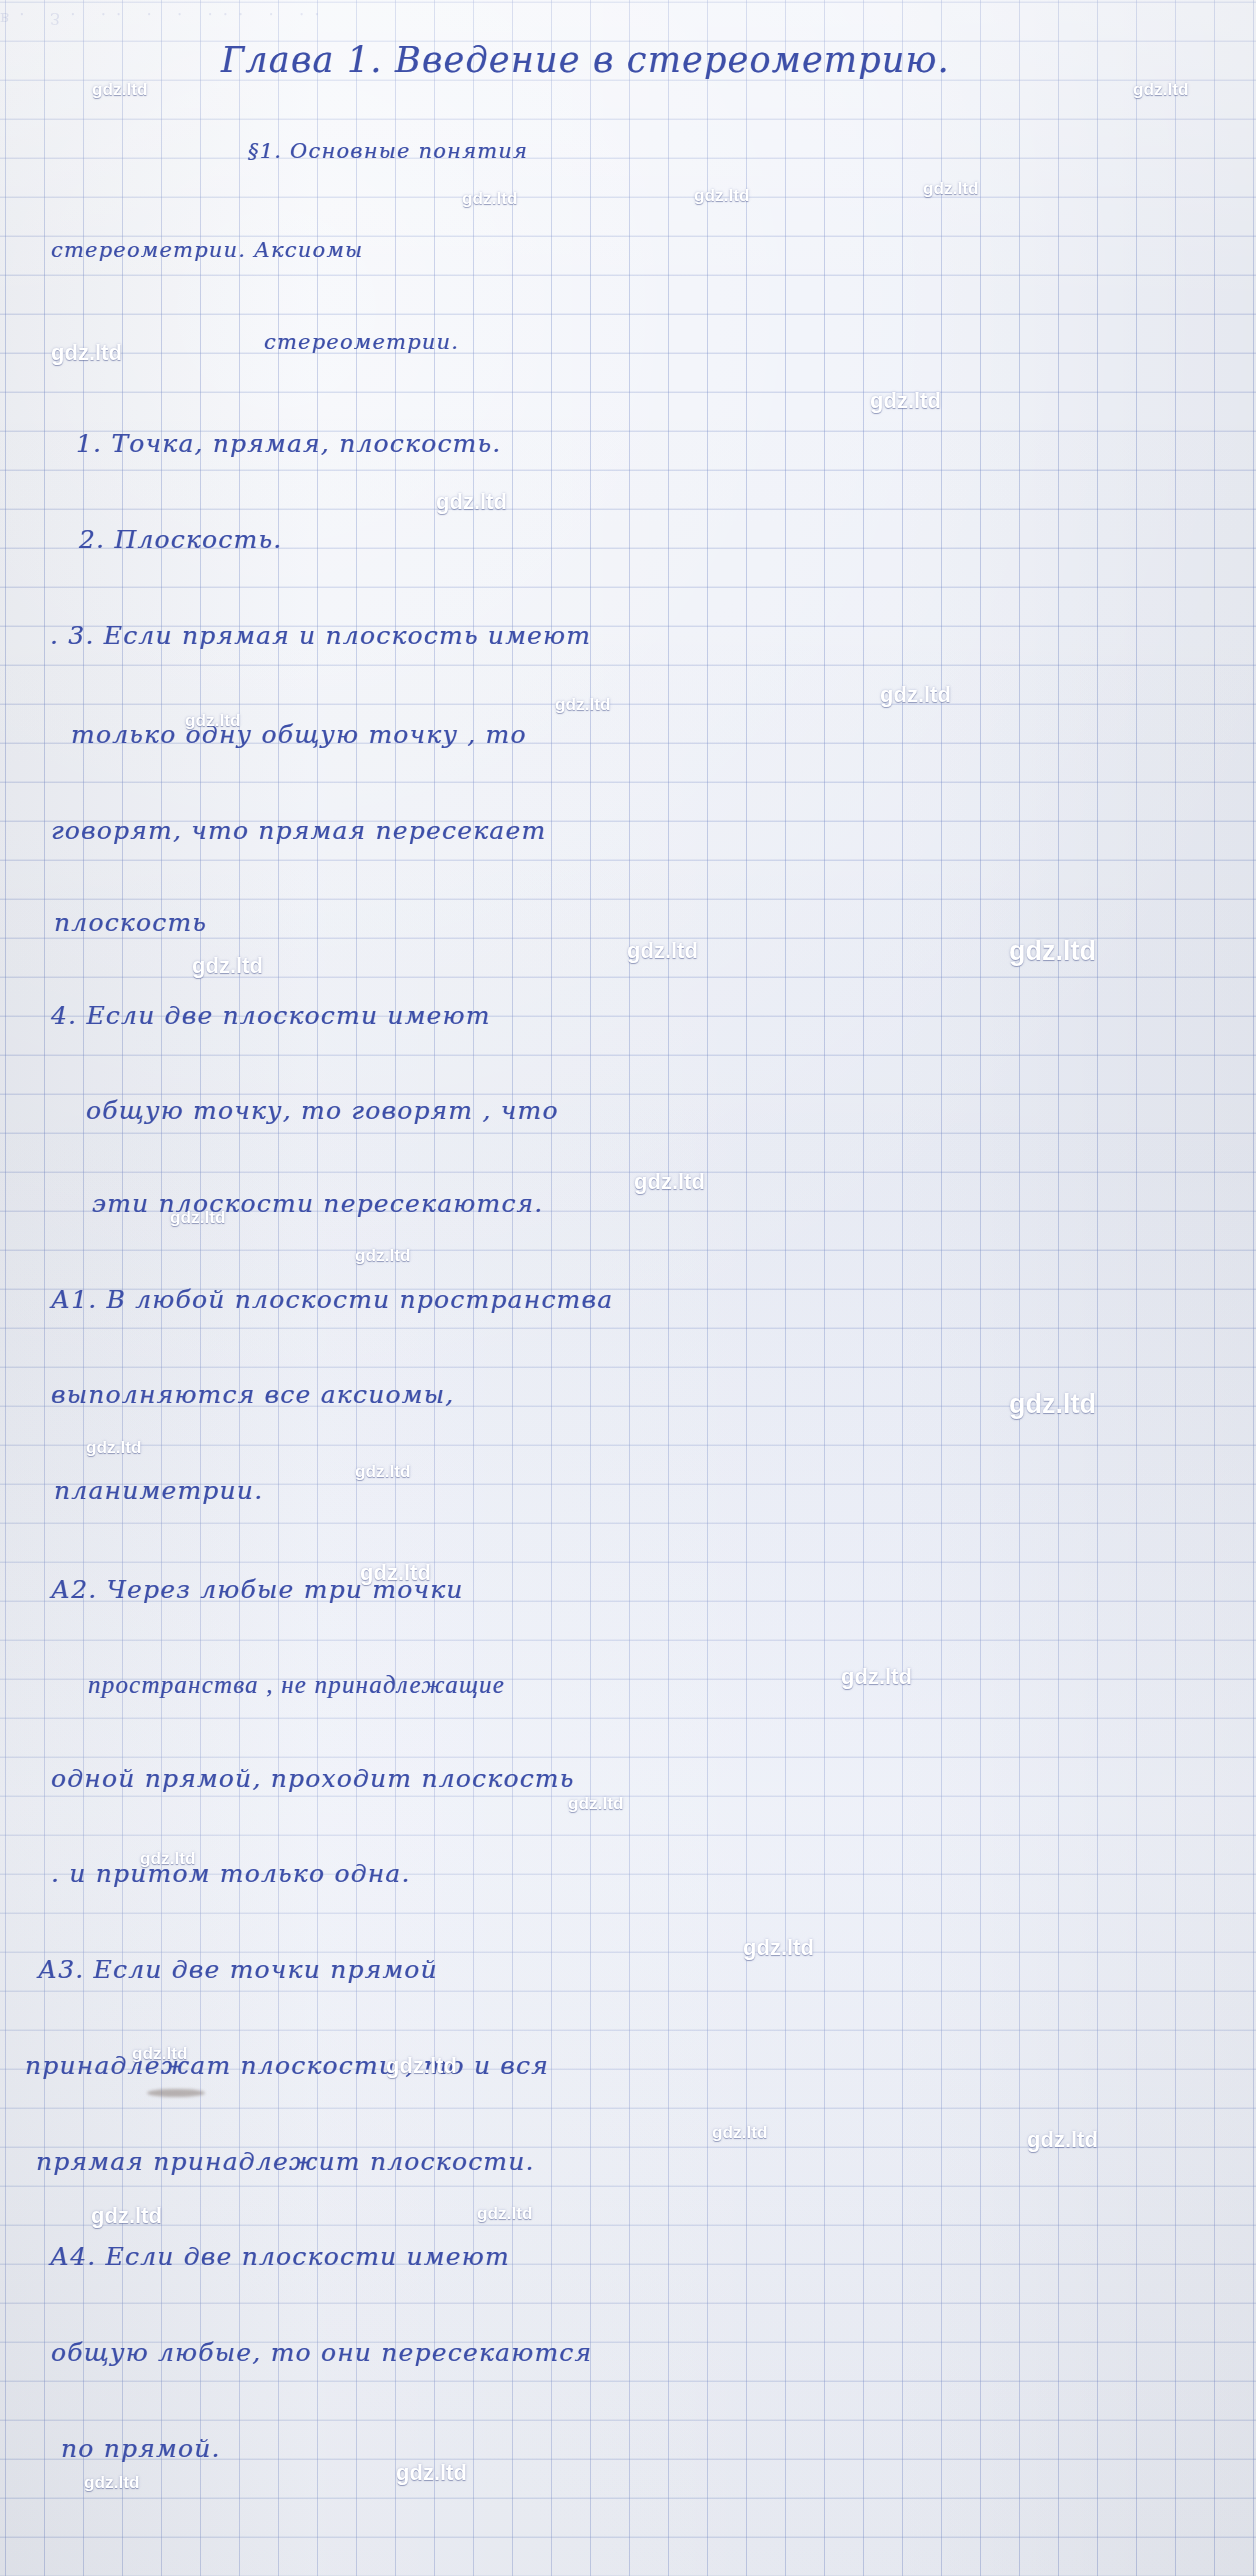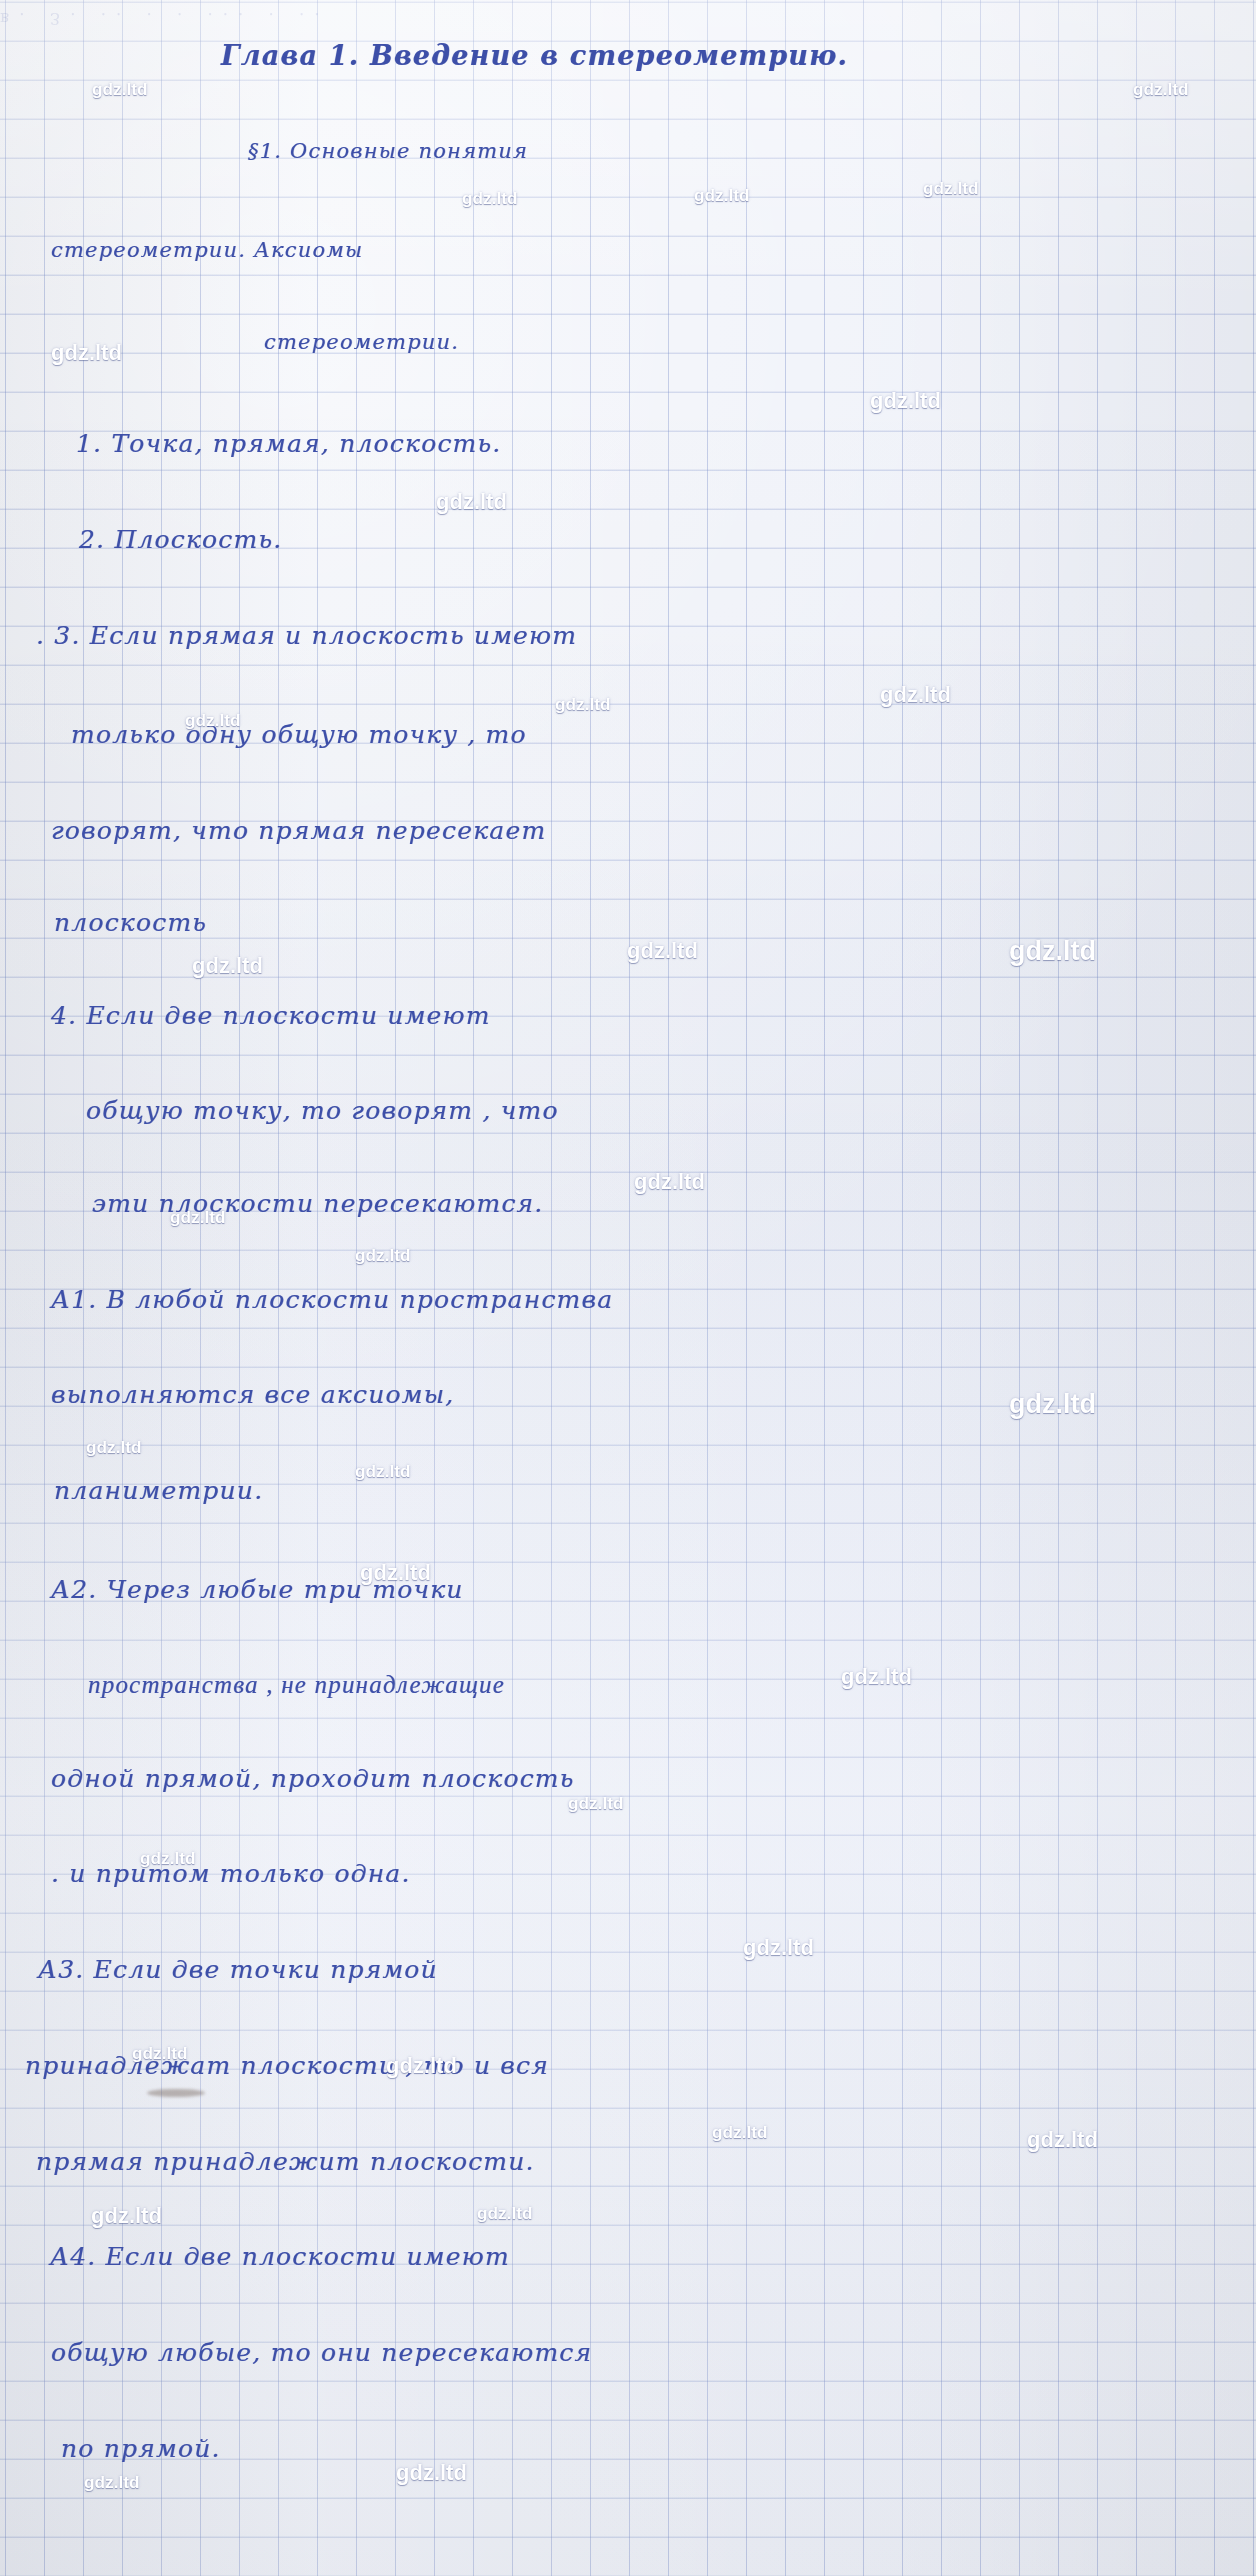--- a/index.html
+++ b/index.html
@@ -61,21 +61,21 @@
     color: #3d4fa8;
     font-family: "DejaVu Serif", serif;
     font-style: italic;
     font-weight: 400;
     white-space: nowrap;
     letter-spacing: 1.2px;
     text-shadow:
        0.5px 0.3px 0 rgba(61,79,168,0.35),
       -0.4px -0.2px 0 rgba(61,79,168,0.22);
   }
-  .l1 { font-size: 27px; font-weight: bold; }
+  .l1 { font-size: 35px; }
   .l2 { font-size: 21px; }
   .l3 { font-size: 25px; }
 
   
   .wm {
     position: absolute;
     font-family: "Liberation Sans", sans-serif;
     font-weight: 700;
     color: #ffffff;
     text-shadow:
@@ -105,21 +105,21 @@
 
   <div class="smudge" style="left:147px; top:2089px; width:58px; height:8.3px;"></div>
 
   <div id="handwriting">
       <div class="hw l1" style="left: 221px; top: 40px; color: rgb(61, 79, 168);">Глава 1. Введение в стереометрию.</div>
       <div class="hw l2" style="left: 248px; top: 139px; color: rgb(61, 79, 168);">§1. Основные   понятия</div>
       <div class="hw l2" style="left: 51px; top: 238px; color: rgb(61, 79, 168);">стереометрии.  Аксиомы</div>
       <div class="hw l2" style="left: 264px; top: 330px; color: rgb(61, 79, 168);">стереометрии.</div>
       <div class="hw l3" style="left: 76px; top: 429px; color: rgb(61, 79, 168);">1. Точка, прямая, плоскость.</div>
       <div class="hw l3" style="left: 79px; top: 525px; color: rgb(61, 79, 168);">2.   Плоскость.</div>
-      <div class="hw l3" style="left: 36px; top: 621px; color: rgb(61, 79, 168);">. 3. Если  прямая и плоскость имеют</div>
+      <div class="hw l3" style="left: 50px; top: 621px; color: rgb(61, 79, 168);">. 3. Если  прямая и плоскость имеют</div>
       <div class="hw l3" style="left: 51px; top: 720px; color: rgb(61, 79, 168); margin-left: 20px;">только одну общую точку , то</div>
       <div class="hw l3" style="left: 51px; top: 816px; color: rgb(61, 79, 168);">говорят, что прямая пересекает</div>
       <div class="hw l3" style="left: 54px; top: 908px; color: rgb(61, 79, 168);">плоскость</div>
       <div class="hw l3" style="left: 51px; top: 1001px; color: rgb(61, 79, 168);">4. Если две плоскости имеют</div>
       <div class="hw l3" style="left: 86px; top: 1096px; color: rgb(61, 79, 168);">общую точку, то говорят , что</div>
       <div class="hw l3" style="left: 92px; top: 1189px; color: rgb(61, 79, 168);">эти плоскости пересекаются.</div>
       <div class="hw l3" style="left: 51px; top: 1285px; color: rgb(61, 79, 168);">А1. В любой плоскости пространства</div>
       <div class="hw l3" style="left: 51px; top: 1380px; color: rgb(61, 79, 168);">выполняются все аксиомы,</div>
       <div class="hw l3" style="left: 54px; top: 1476px; color: rgb(61, 79, 168);">планиметрии.</div>
       <div class="hw l3" style="left: 51px; top: 1575px; color: rgb(61, 79, 168);">А2. Через любые три точки</div>

